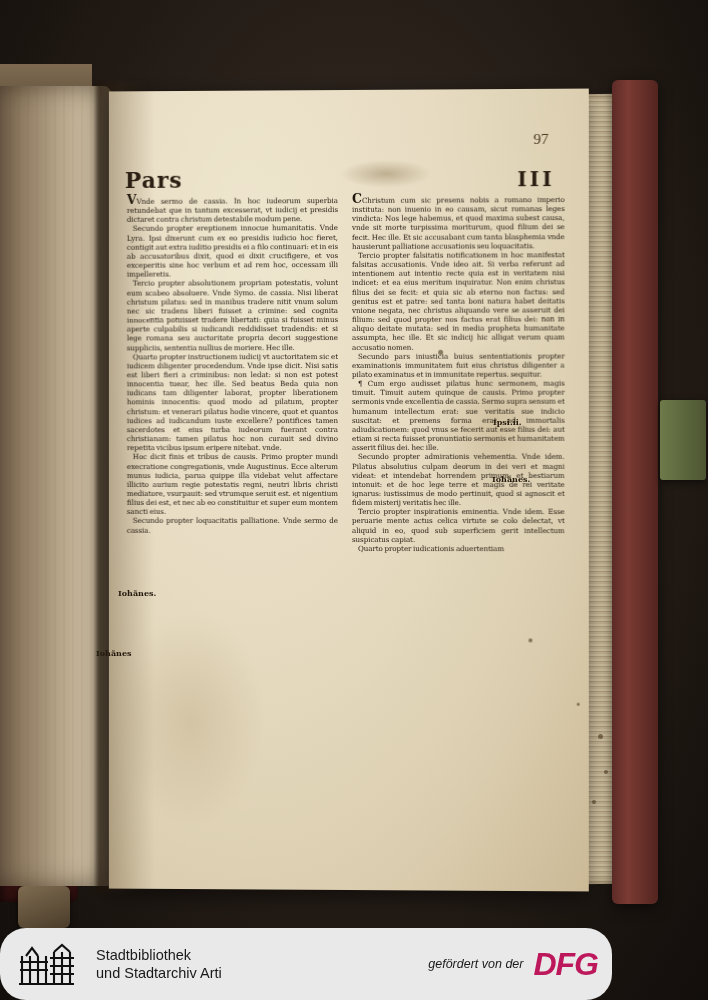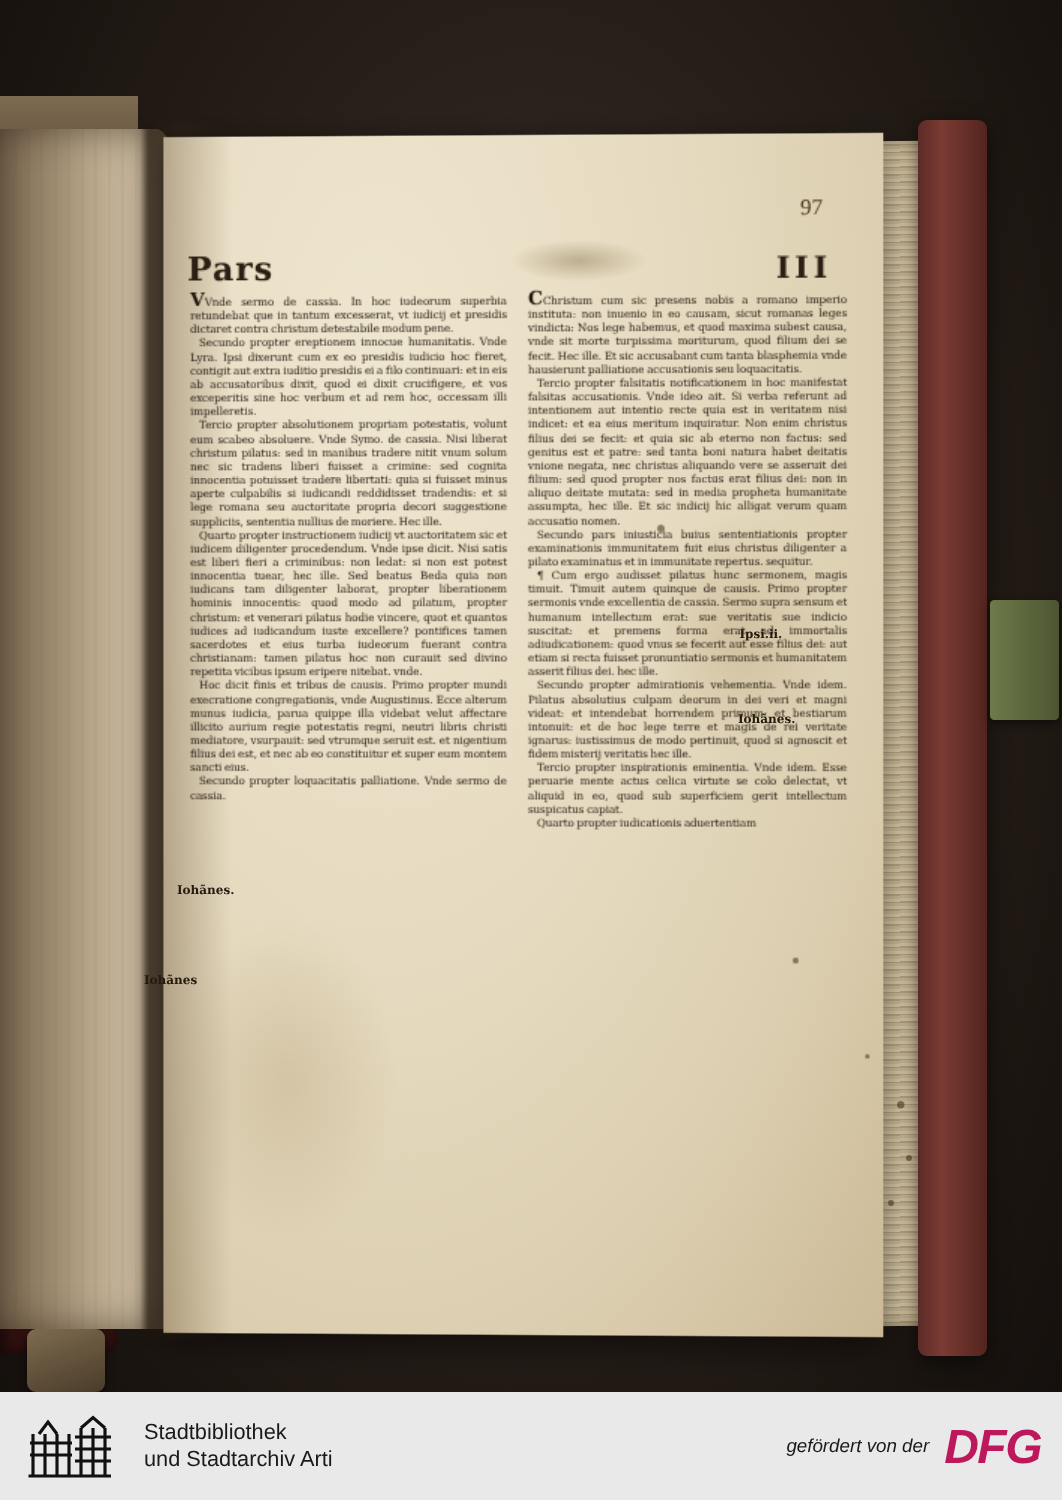--- a/index.html
+++ b/index.html
@@ -257,25 +257,26 @@
     background: #3c2a14;
     border-radius: 50%;
     opacity: .55;
   }
 
   
   .footer {
     position: absolute;
     left: 0;
     bottom: 0;
-    width: 708px;
+    width: 612px;
     height: 72px;
     background: #e9e9e9;
     display: flex;
     align-items: center;
+    border-radius: 26px;
   }
   .footer-logo {
     width: 96px;
     height: 72px;
     display: flex;
     align-items: center;
     justify-content: center;
   }
   .footer-logo svg { display: block; }
   .footer-lib {

